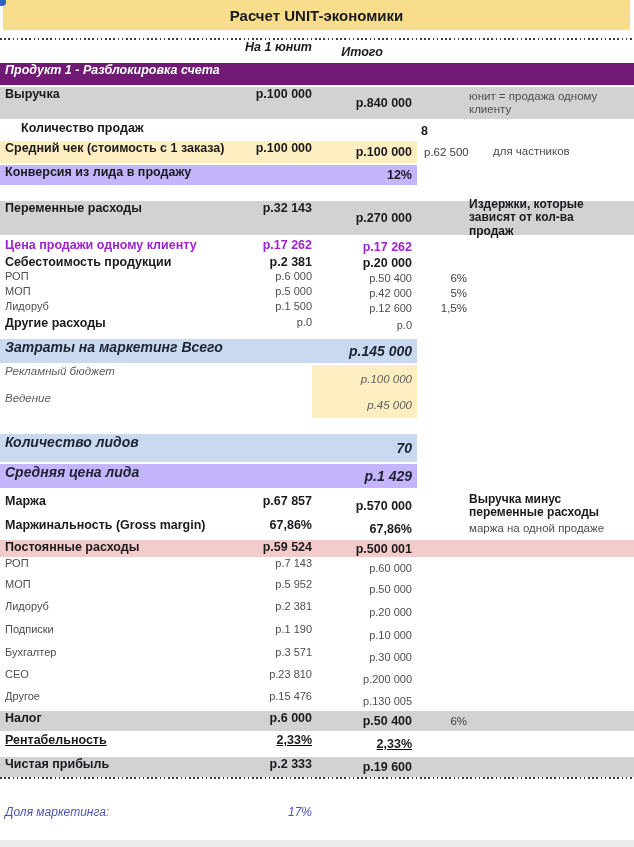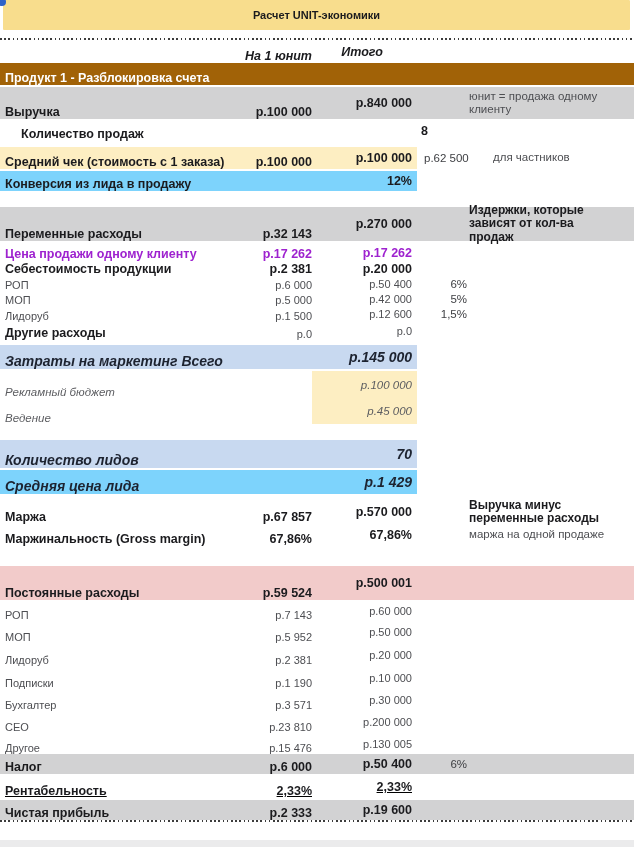--- a/index.html
+++ b/index.html
@@ -2,47 +2,47 @@
 <html><head>
 <meta charset="utf-8">
 <style>
   html,body{margin:0;padding:0;background:#fff;}
   body{width:634px;height:847px;overflow:hidden;position:relative;
        font-family:"Liberation Sans","DejaVu Sans",sans-serif;}
   .corner-dot{position:absolute;left:-2px;top:-2px;width:8px;height:8px;border-radius:50%;
        background:#2f62c9;z-index:5;}
   .titlebar{margin:0 4px 0 3px;height:30px;background:#f8dd8d;display:flex;
        align-items:center;justify-content:center;border-radius:1px;}
-  .titlebar span{font-size:11px;font-weight:700;color:#1b1b1e;}
+  .titlebar span{font-size:15px;font-weight:700;color:#1b1b1e;}
   .dotline{height:2px;margin-top:8px;
        background-image:repeating-linear-gradient(90deg,#3c3c3c 0 1.6px,transparent 1.6px 4.2px);}
   .dotline2{height:2px;
        background-image:repeating-linear-gradient(90deg,#3c3c3c 0 1.6px,transparent 1.6px 4.2px);}
   .colheads{height:23px;display:flex;align-items:center;}
   .row{display:flex;align-items:center;}
-  .band{display:flex;width:417px;align-self:stretch;align-items:flex-end;}
+  .band{display:flex;width:417px;align-self:stretch;align-items:flex-start;}
   .c{white-space:nowrap;}
   .c.label{width:228px;padding-left:5px;box-sizing:border-box;overflow:visible;}
   .c.unit{width:84px;text-align:right;}
   .c.total{width:105px;text-align:right;padding-right:5px;box-sizing:border-box;
        align-self:stretch;display:flex;align-items:center;justify-content:flex-end;}
   .c.pct{width:50px;text-align:right;font-size:11.5px;color:#3f4044;align-self:stretch;
        display:flex;align-items:center;justify-content:flex-end;}
   .c.pct.left{justify-content:flex-start;padding-left:7px;box-sizing:border-box;}
   .c.note{flex:1;padding-left:2px;padding-right:14px;font-size:11.5px;color:#4d4e52;
        white-space:normal;line-height:13.5px;overflow:visible;}
   .c.note.nb{font-weight:700;color:#1b1b1e;font-size:12px;}
   .c.note.ind{padding-left:26px;}
   
   .bg-gray{background:#d2d2d3;}
   .bg-cream{background:#fdeec2;}
-  .bg-green{background:#7dd3fc;}
+  .bg-green{background:#c4b5fd;}
   .bg-lightblue{background:#c8d9f0;}
   .bg-pink{background:#f2cbca;}
-  .bg-blue{background:#a16207;}
+  .bg-blue{background:#701a75;font-style:italic;}
   
   .t-bold,.v-bold{font-size:12.5px;font-weight:700;color:#1b1b1e;}
   .t-sub,.v-sub{font-size:11px;font-weight:400;color:#4d4e52;}
   .t-purple,.v-purple{font-size:12.5px;font-weight:700;color:#9e22cf;}
   .t-boldital,.v-boldital{font-size:14px;font-weight:700;font-style:italic;color:#1d2330;}
   .t-ital,.v-ital{font-size:11.5px;font-style:italic;color:#5c5d61;}
   .t-white{font-size:12.5px;font-weight:700;color:#ffffff;}
   .hdr{font-size:12.5px;font-weight:700;font-style:italic;color:#1b1b1e;}
   .c.total.hcenter{justify-content:center;}
   .footer-row{display:flex;align-items:center;height:16px;margin-top:26px;}
@@ -89,21 +89,21 @@
     </div>
     <div class="row" style="height: 20px; margin-top: 2px; padding-left: 16px;">
       <div class="band">
         <div class="c label t-bold">Количество продаж</div>
         <div class="c unit v-bold"></div>
         <div class="c total v-bold">8</div>
       </div>
       <div class="c pct"></div>
       <div class="c note"></div>
     </div>
-    <div class="row" style="height: 22px; margin-top: 6px;">
+    <div class="row" style="height: 22px; margin-top: 0;">
       <div class="band bg-cream">
         <div class="c label t-bold">Средний чек (стоимость с 1 заказа)</div>
         <div class="c unit v-bold">р.100 000</div>
         <div class="c total v-bold">р.100 000</div>
       </div>
       <div class="c pct left">р.62 500</div>
       <div class="c note ind">для частников</div>
     </div>
     <div class="row" style="height: 20px; margin-top: 2px;">
       <div class="band bg-green">
@@ -233,21 +233,21 @@
     </div>
     <div class="row" style="height: 22px;">
       <div class="band">
         <div class="c label t-bold">Маржинальность (Gross margin)</div>
         <div class="c unit v-bold">67,86%</div>
         <div class="c total v-bold">67,86%</div>
       </div>
       <div class="c pct"></div>
       <div class="c note">маржа на одной продаже</div>
     </div>
-    <div class="row bg-pink" style="height: 34px; margin-top: 20px;">
+    <div class="row bg-pink" style="height: 17px; ">
       <div class="band">
         <div class="c label t-bold">Постоянные расходы</div>
         <div class="c unit v-bold">р.59 524</div>
         <div class="c total v-bold">р.500 001</div>
       </div>
       <div class="c pct"></div>
       <div class="c note"></div>
     </div>
     <div class="row" style="height: 21px;">
       <div class="band">

